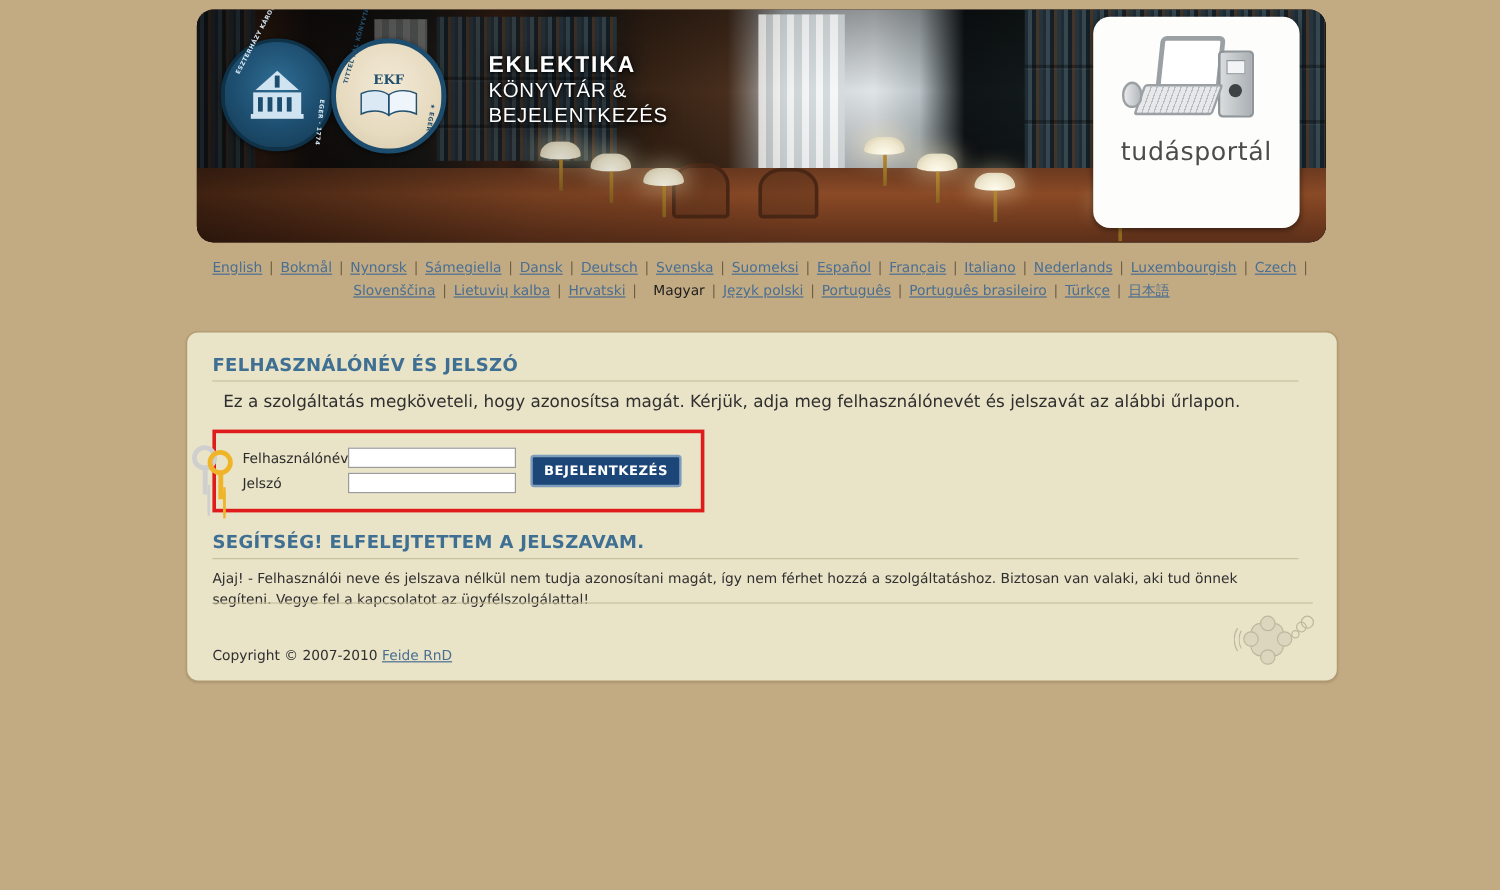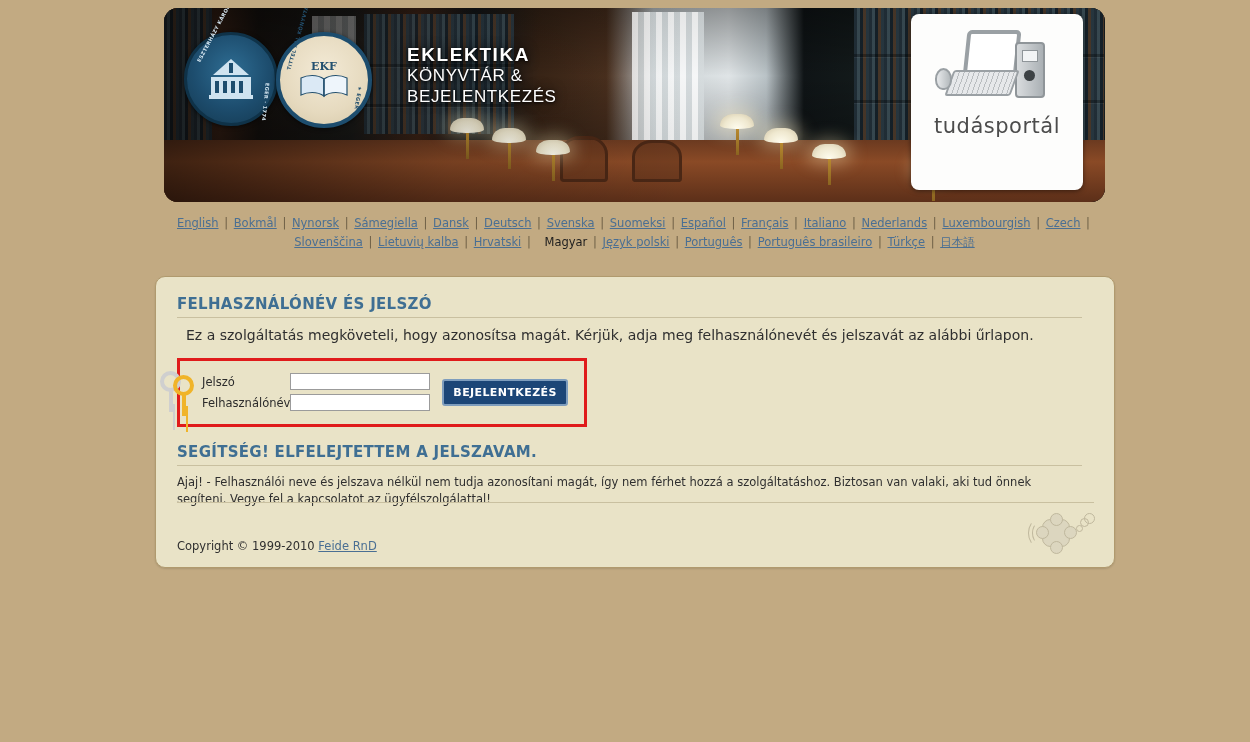--- a/index.html
+++ b/index.html
@@ -145,21 +145,21 @@
   .banner-title .l2, .banner-title .l3 { font-size: 17px; letter-spacing: .6px; }
 
   
   #portal-card {
     position: absolute;
     right: 22px;
     top: 6px;
     width: 172px;
     height: 176px;
     background: #fdfdfc;
-    border-radius: 8px;
+    border-radius: 14px;
     box-shadow: 0 1px 5px rgba(0,0,0,.5);
     text-align: center;
   }
   #portal-card .pc-art {
     position: relative;
     height: 92px;
     margin-top: 6px;
   }
   .pc-monitor {
     position: absolute;
@@ -487,46 +487,46 @@
     <p class="lead">Ez a szolgáltatás megköveteli, hogy azonosítsa magát. Kérjük, adja meg felhasználónevét és jelszavát az alábbi űrlapon.</p>
 
     <div id="login-box">
       <div id="keys-icon">
         <div class="key silver"></div>
         <div class="key gold"></div>
       </div>
       <table id="cred-table">
         <tbody>
             <tr>
+          <td class="lbl">Felhasználónév</td>
+          <td>
+            <input class="txtfield" type="text" placeholder="" style="">
+          </td>
+        </tr>
+        <tr>
           <td class="lbl">Jelszó</td>
           <td>
             <input class="txtfield" type="password" placeholder="" style="">
           </td>
         </tr>
-        <tr>
-          <td class="lbl">Felhasználónév</td>
-          <td>
-            <input class="txtfield" type="text" placeholder="" style="">
-          </td>
-        </tr>
       </tbody>
         </table>
       <button id="login-submit">BEJELENTKEZÉS</button>
     </div>
 
     <div id="help-section">
       <h2 class="section">SEGÍTSÉG! ELFELEJTETTEM A JELSZAVAM.</h2>
       <p class="help-text">Ajaj! - Felhasználói neve és jelszava nélkül nem tudja azonosítani magát, így nem férhet hozzá a szolgáltatáshoz. Biztosan van valaki, aki tud önnek segíteni. Vegye fel a kapcsolatot az ügyfélszolgálattal!</p>
     </div>
 
   </div>
 
   <div id="footer">
     <div>
-      <span>Copyright © 1999-2010</span>
+      <span>Copyright © 2007-2010</span>
       <a href="#">Feide RnD</a>
     </div>
     <div id="ssp-logo">
       <div class="ssp-body"></div>
       <div class="ssp-knob" style="left:18px;top:0px;width:11px;height:11px;"></div>
       <div class="ssp-knob" style="left:18px;top:28px;width:11px;height:11px;"></div>
       <div class="ssp-knob" style="left:32px;top:13px;width:11px;height:11px;"></div>
       <div class="ssp-knob" style="left:4px;top:13px;width:11px;height:11px;"></div>
       <div class="ssp-dot" style="left:44px;top:12px;width:5px;height:5px;"></div>
       <div class="ssp-dot" style="left:48px;top:5px;width:7px;height:7px;"></div>

